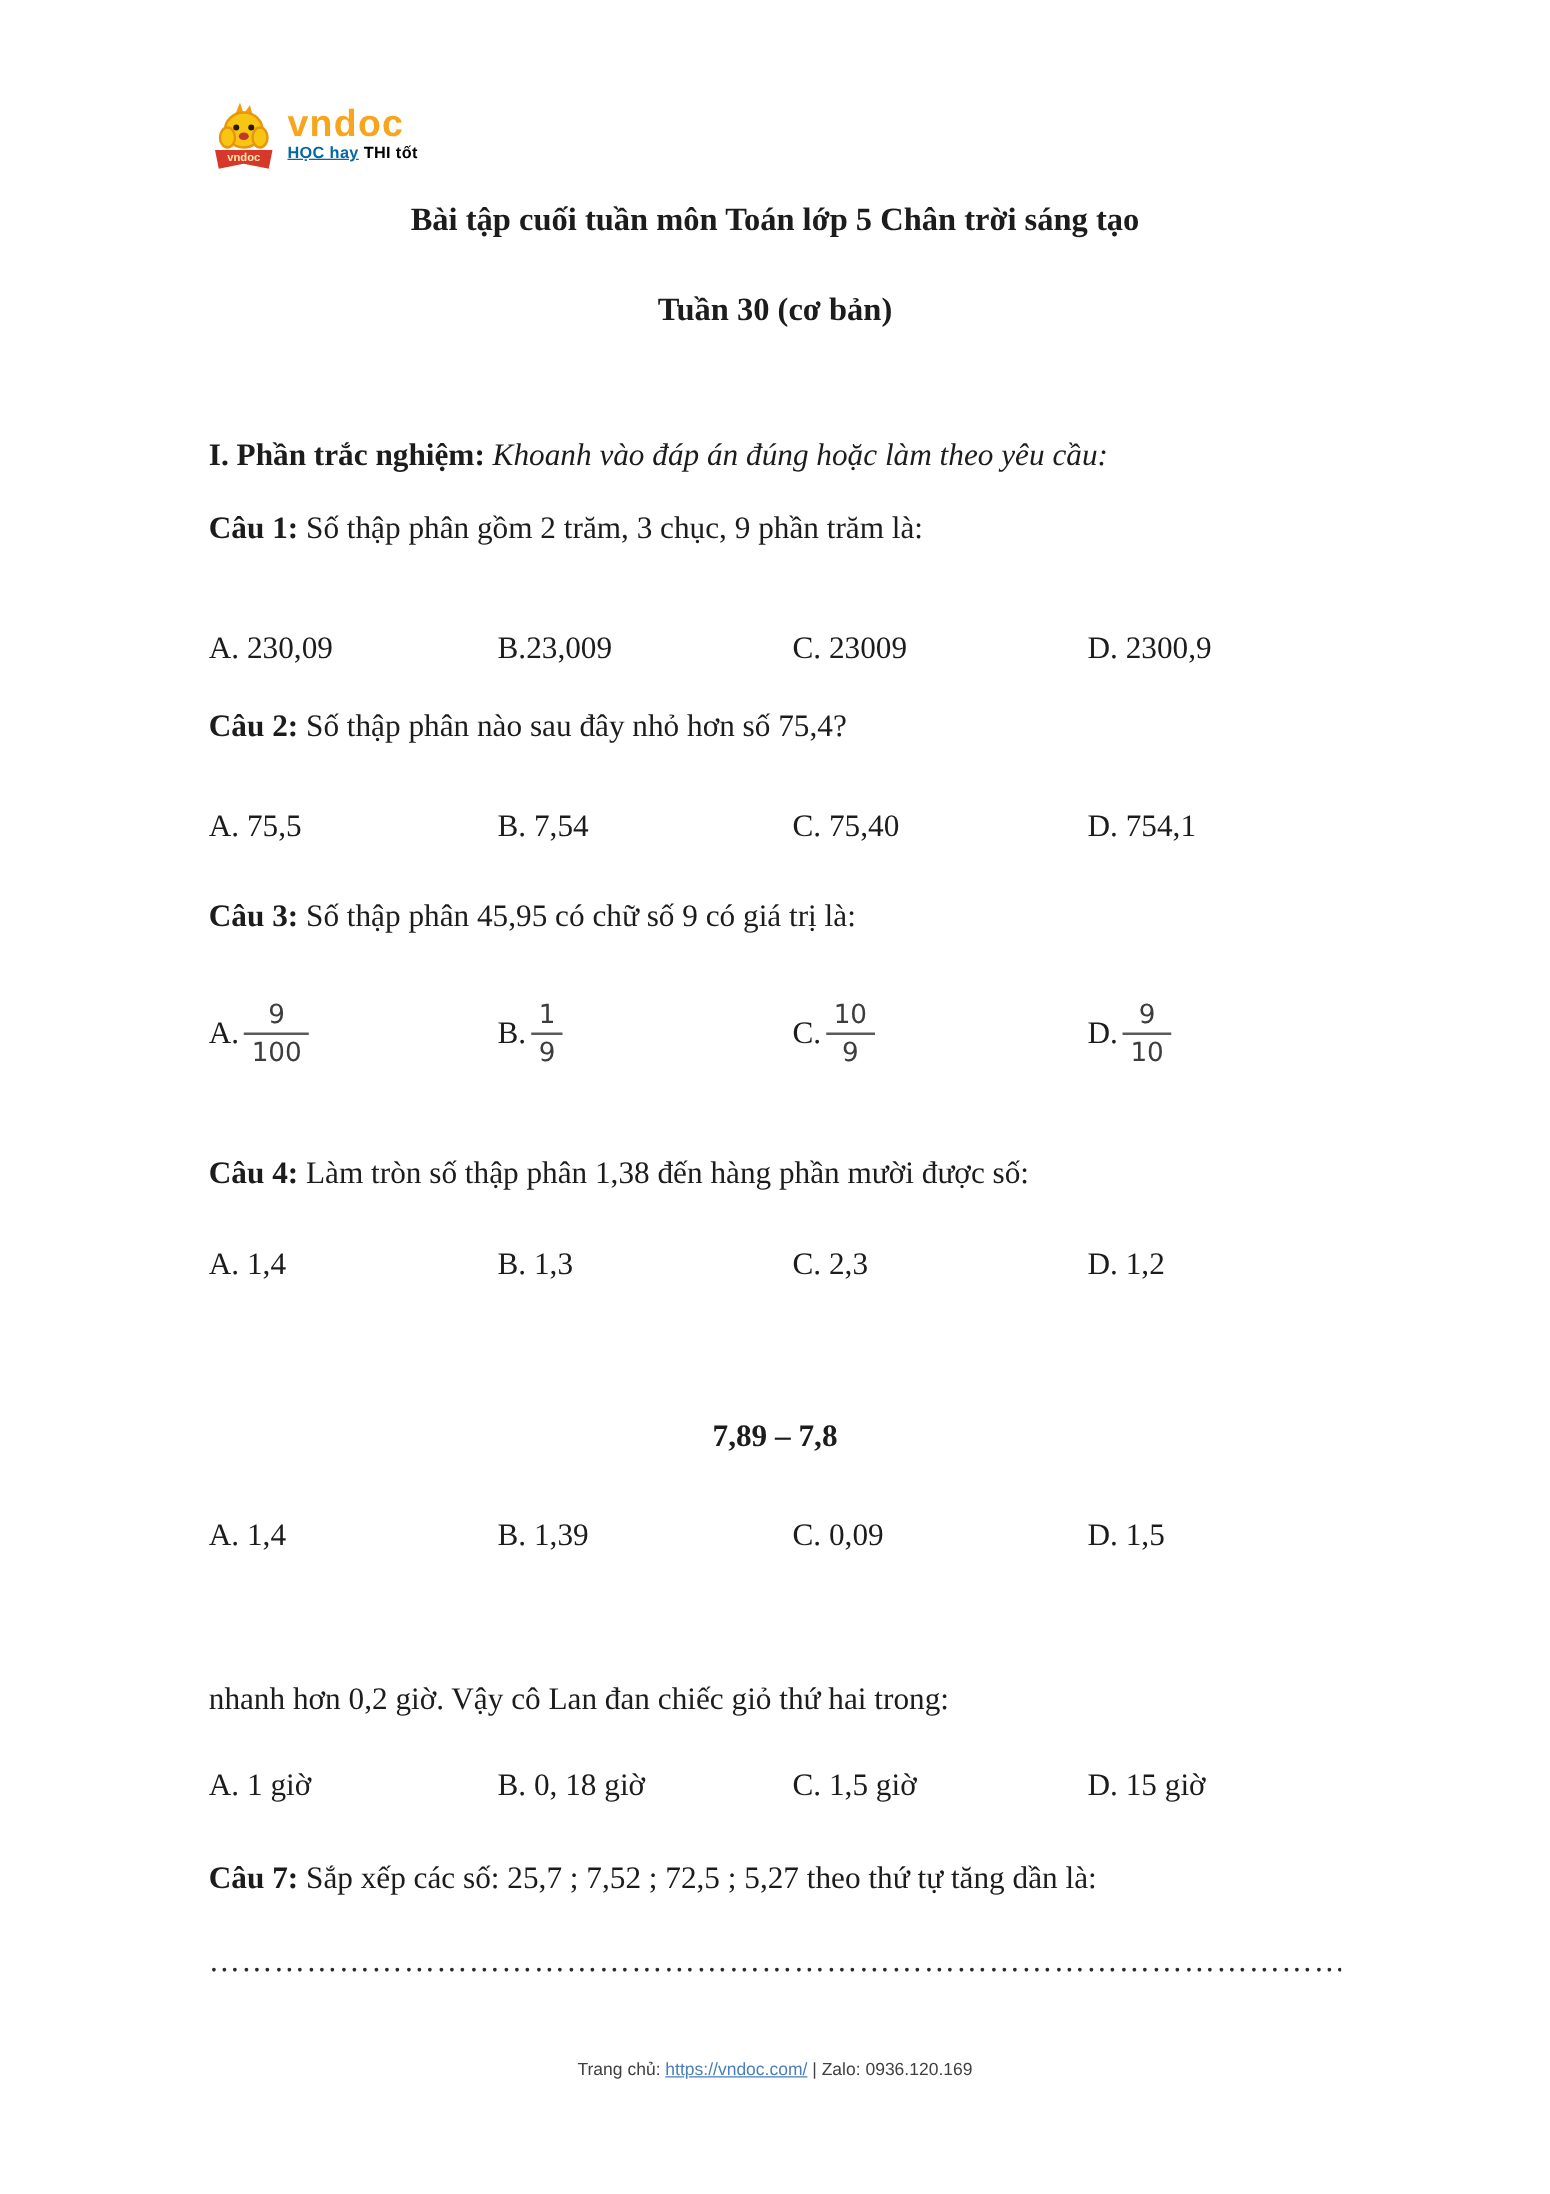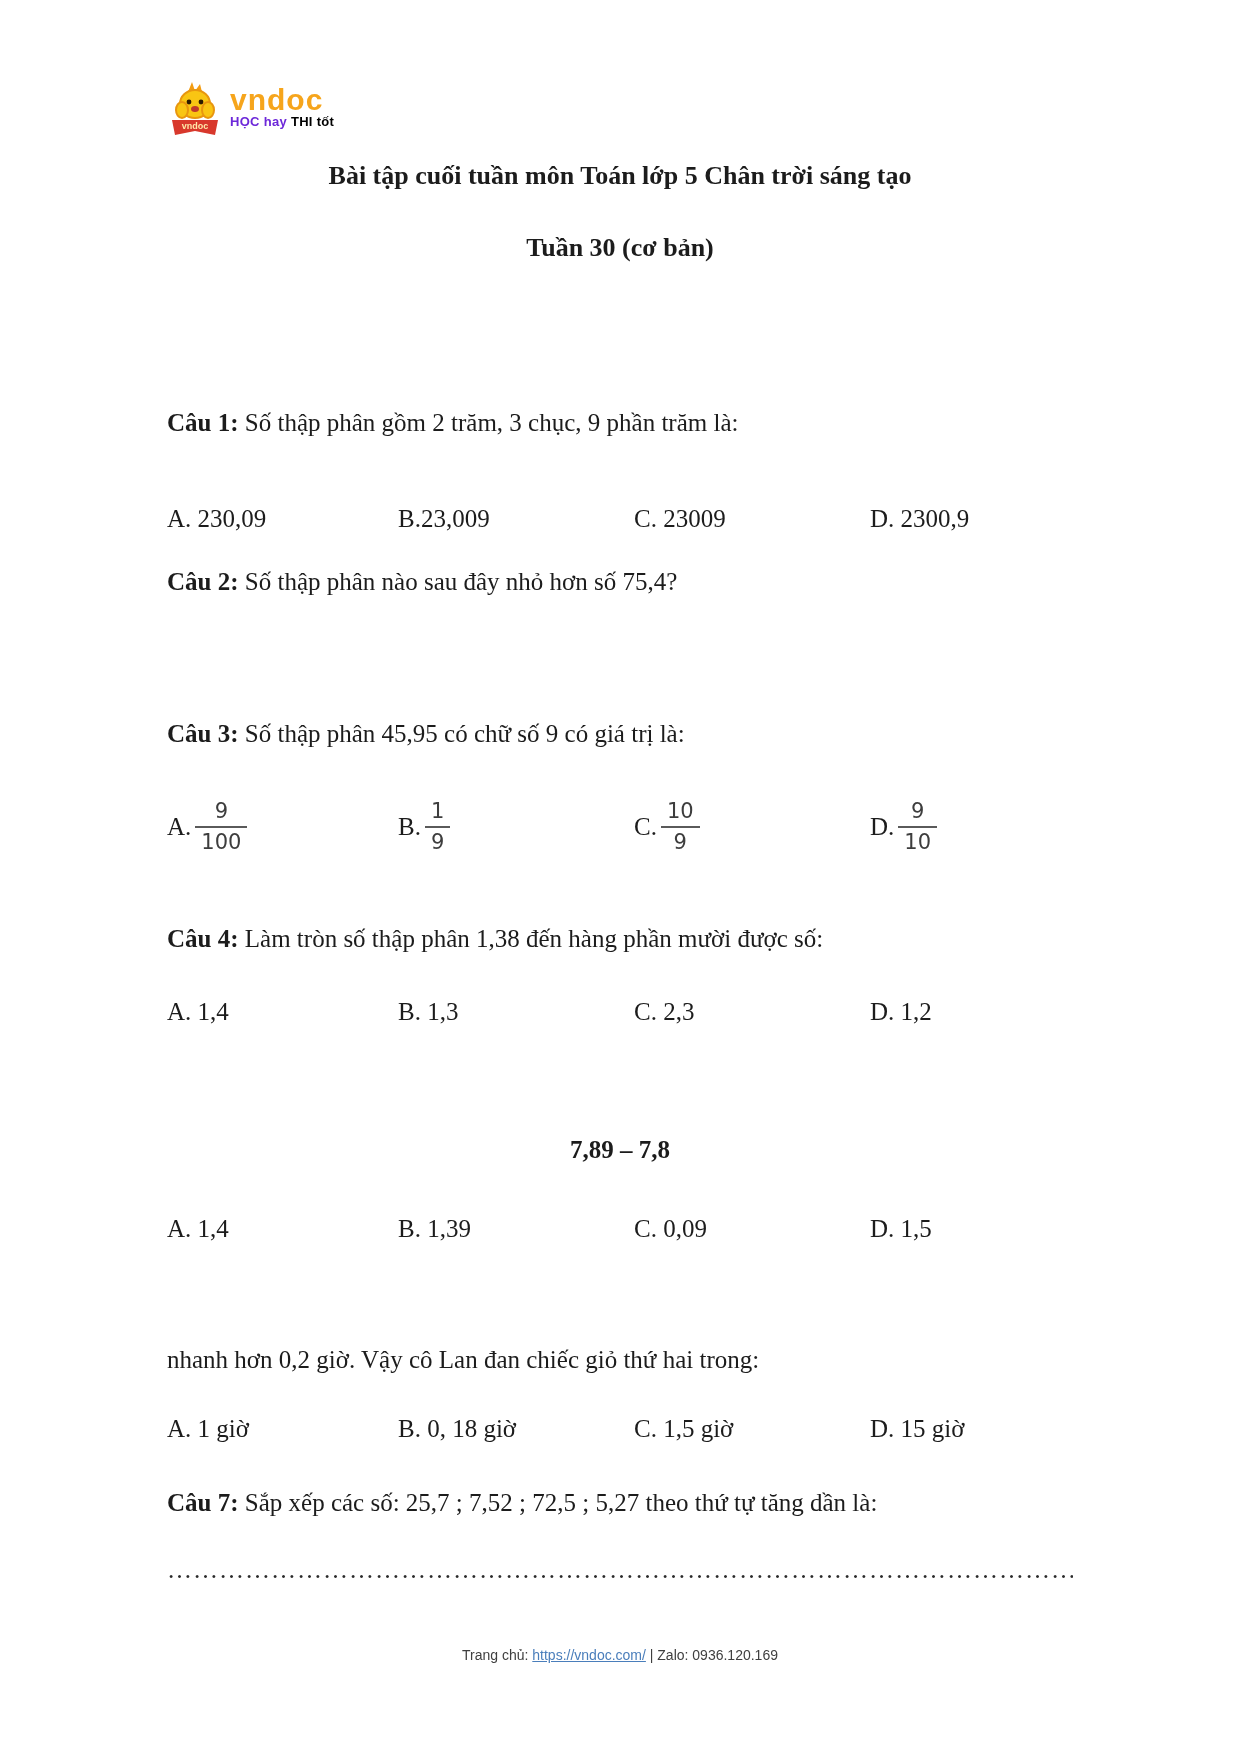--- a/index.html
+++ b/index.html
@@ -14,21 +14,21 @@
   .block{position:absolute;left:167px;width:906px;font-size:25px;line-height:34px;}
   .bold{font-weight:bold;}
   .italic{font-style:italic;}
 
   
   .logo{position:absolute;left:166px;top:80px;display:flex;align-items:flex-start;gap:6px;}
   .logo-word{display:flex;flex-direction:column;align-items:flex-start;margin-top:6px;
     font-family:"Liberation Sans","DejaVu Sans",sans-serif;}
   .logo-brand{font-weight:bold;font-size:30px;line-height:28px;color:#f6a51c;letter-spacing:1px;}
   .logo-tag{font-size:13px;font-weight:bold;line-height:16px;letter-spacing:.3px;}
-  .logo-tag .g{color:#6d28d9;}
+  .logo-tag .g{color:#0369a1;text-decoration:underline;}
   .logo-tag .r{color:#000000;}
 
   
   .title{font-size:26px;font-weight:bold;line-height:36px;text-align:center;}
 
   
   .opts{display:grid;grid-template-columns:231px 236px 236px auto;}
   .opt{white-space:nowrap;}
 
   
@@ -75,35 +75,45 @@
     </svg>
     <div class="logo-word">
       <span class="logo-brand">vndoc</span>
       <span class="logo-tag"><span class="g">HỌC hay</span> <span class="r">THI tốt</span></span>
     </div>
   </div>
 
   <div class="block title" style="top:158px">Bài tập cuối tuần môn Toán lớp 5 Chân trời sáng tạo</div>
   <div class="block title" style="top:230px">Tuần 30 (cơ bản)</div>
 
+  <div class="block" style="top:348px">
+    <span class="bold">I. Phần trắc nghiệm:</span>
+    <span class="italic">Khoanh vào đáp án đúng hoặc làm theo yêu cầu:</span>
+  </div>
 
   <div class="block" style="top:406px">
     <span class="bold">Câu 1:</span>
     <span>Số thập phân gồm 2 trăm, 3 chục, 9 phần trăm là:</span>
   </div>
   <div class="block opts" style="top:502px">
     <span class="opt">A. 230,09</span>
     <span class="opt">B.23,009</span>
     <span class="opt">C. 23009</span>
     <span class="opt">D. 2300,9</span>
   </div>
 
   <div class="block" style="top:565px">
     <span class="bold">Câu 2:</span>
     <span>Số thập phân nào sau đây nhỏ hơn số 75,4?</span>
+  </div>
+  <div class="block opts" style="top:645px">
+    <span class="opt">A. 75,5</span>
+    <span class="opt">B. 7,54</span>
+    <span class="opt">C. 75,40</span>
+    <span class="opt">D. 754,1</span>
   </div>
 
   <div class="block" style="top:717px">
     <span class="bold">Câu 3:</span>
     <span>Số thập phân 45,95 có chữ số 9 có giá trị là:</span>
   </div>
   <div class="block fracs" style="top:798px">
     <span class="fopt">
       <span class="flabel">A.</span>
       <span class="frac">

